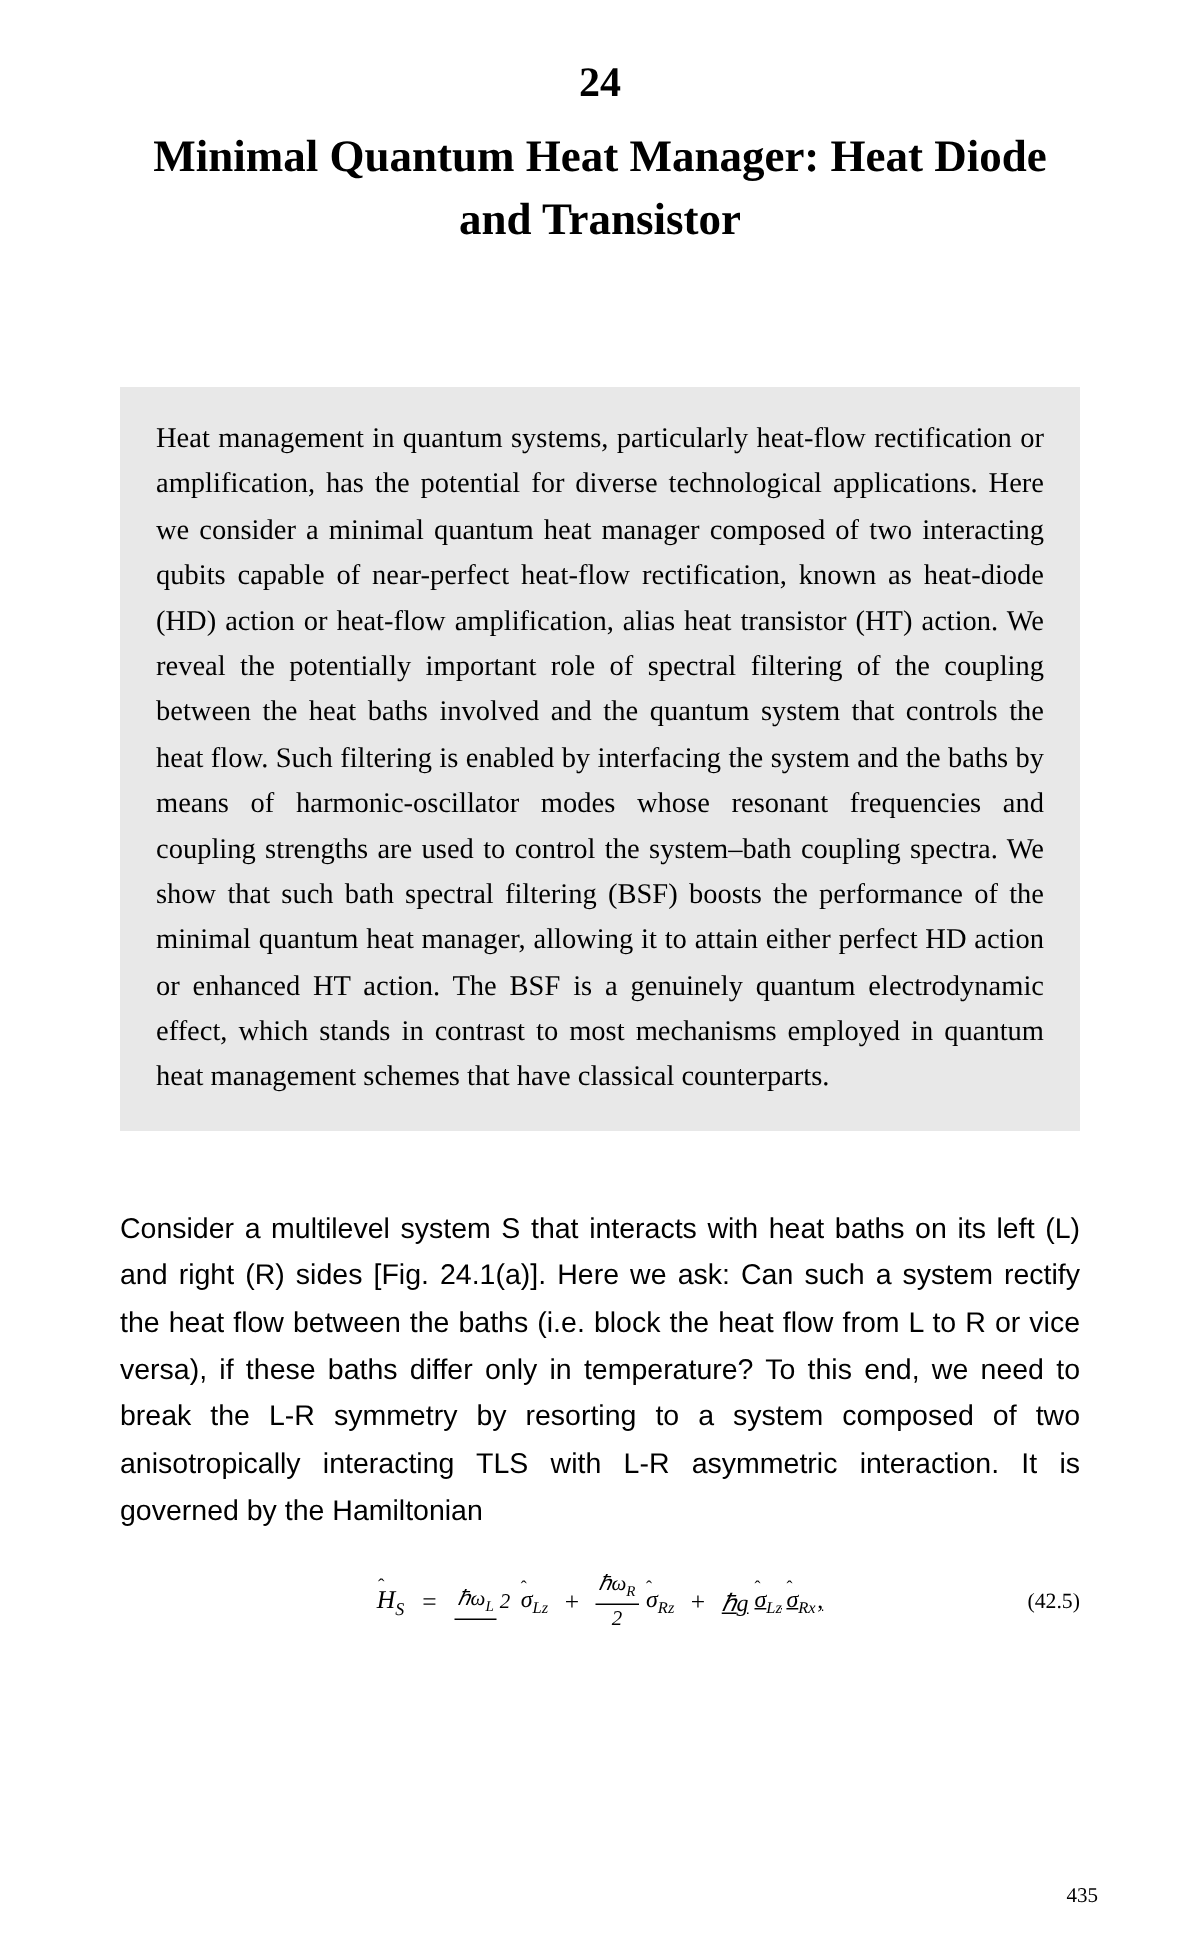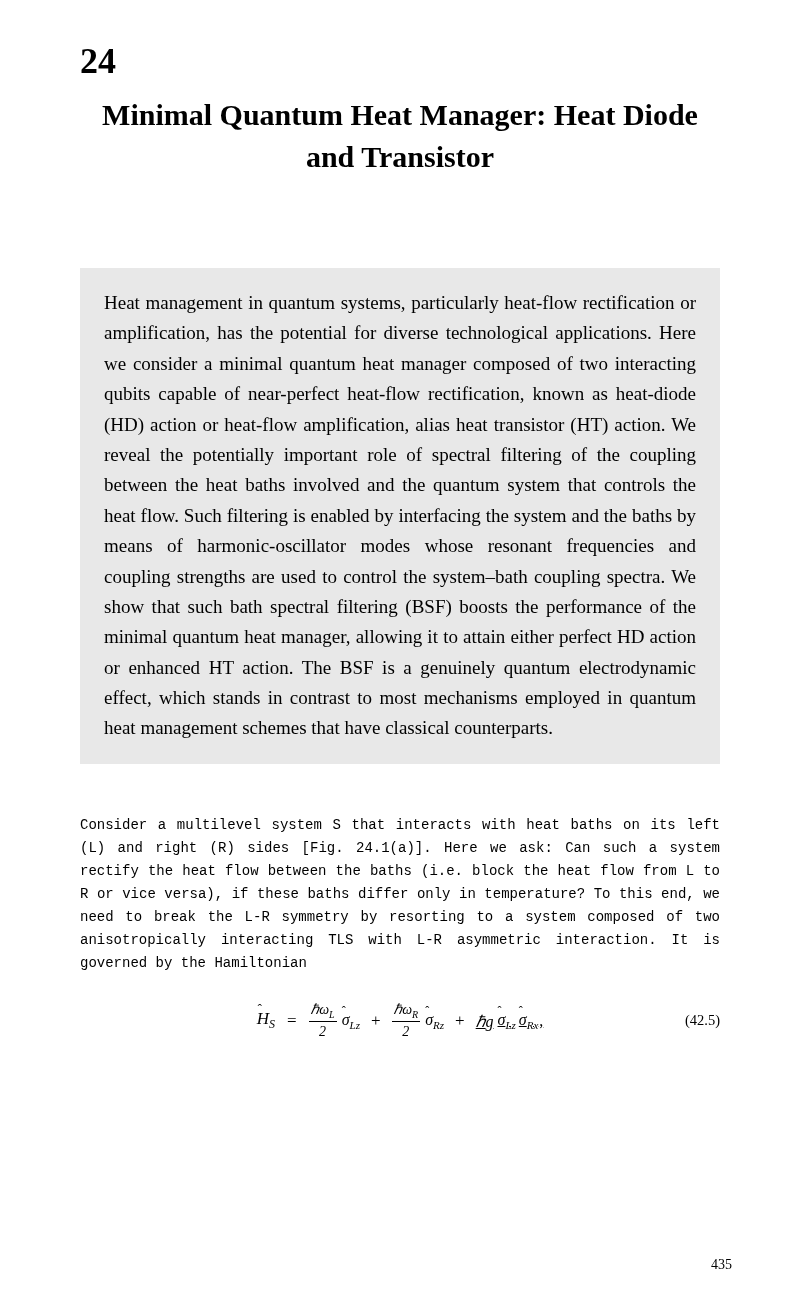--- a/index.html
+++ b/index.html
@@ -18,22 +18,22 @@
 
     .page {
       width: 800px;
       min-height: 1303px;
       background: #ffffff;
       padding: 40px 80px 60px 80px;
       position: relative;
     }
 
     .chapter-number {
-      text-align: left;
-      font-size: 36px;
+      text-align: center;
+      font-size: 28px;
       font-weight: bold;
       margin-bottom: 12px;
       font-family: "Times New Roman", Times, serif;
     }
 
     .chapter-title {
       text-align: center;
       font-size: 30px;
       font-weight: bold;
       margin-bottom: 0px;
@@ -55,24 +55,24 @@
 
     .section-heading {
       text-align: center;
       font-weight: bold;
       font-size: 15px;
       margin-bottom: 14px;
       font-family: "Times New Roman", Times, serif;
     }
 
     .body-text {
-      font-size: 14px;
+      font-size: 19px;
       line-height: 1.65;
       text-align: justify;
-      font-family: Liberation Mono, monospace;
+      font-family: Liberation Sans, sans-serif;
       margin-bottom: 16px;
     }
 
     .equation-block {
       display: flex;
       justify-content: center;
       align-items: center;
       margin: 24px 0 10px 0;
       position: relative;
     }
@@ -132,21 +132,21 @@
       <span style="font-style:italic; font-size:17px;">
         <span style="display:inline-block; position:relative; font-style:italic;">
           <span style="position:absolute; top:-8px; left:3px; font-size:13px; font-style:normal;">̂</span>
           <i>H</i>
         </span><sub style="font-size:12px;">S</sub>
       </span>
 
       <span style="font-style:normal; font-size:17px; padding:0 6px;">=</span>
 
       <span style="display:inline-flex; align-items:center; gap:3px;">
-        <span style="display:inline-flex; flex-direction:column; align-items:center; vertical-align:middle;">
+        <span style="display:inline-flex; flex-direction:row; align-items:center; vertical-align:middle;">
           <span style="border-bottom: 1.5px solid #000; padding: 0 2px; font-size:14px; line-height:1.4; font-style:italic;">ℏ<i>ω</i><sub style="font-size:10px;">L</sub></span>
           <span style="padding: 0 2px; font-size:14px; line-height:1.4;">2</span>
         </span>
         <span style="display:inline-block; position:relative; font-style:italic; font-size:16px; margin-left:2px;">
           <span style="position:absolute; top:-7px; left:2px; font-size:12px; font-style:normal;">̂</span>
           <i>σ</i><sub style="font-size:11px;">Lz</sub>
         </span>
       </span>
 
       <span style="font-style:normal; font-size:17px; padding:0 5px;">+</span>

